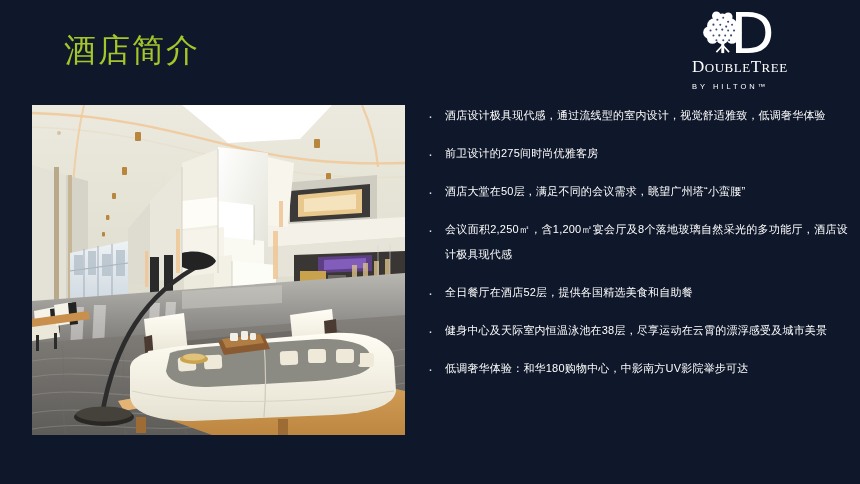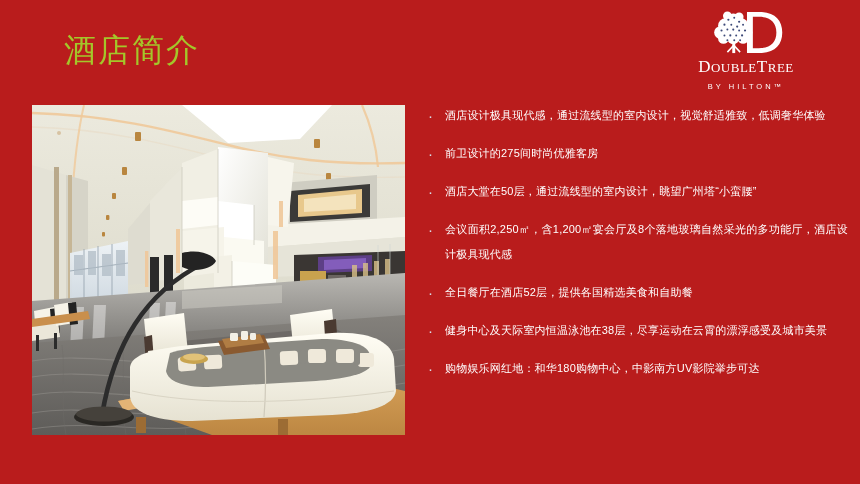--- a/index.html
+++ b/index.html
@@ -4,48 +4,48 @@
 <style>
   html, body {
     margin: 0;
     padding: 0;
     background: #0c1b52;
   }
   .slide {
     position: relative;
     width: 860px;
     height: 484px;
-    background: #b91c1c;
+    background: #0f172a;
     overflow: hidden;
     font-family: "Liberation Sans", "DejaVu Sans", sans-serif;
   }
 
   
   .slide-title {
     position: absolute;
     left: 64px;
     top: 28px;
     font-size: 32px;
     line-height: 44px;
     letter-spacing: 2px;
     color: #a4c62a;
     font-weight: 400;
     white-space: nowrap;
   }
 
   
   .logo {
     position: absolute;
-    right: 48px;
+    right: 36px;
     top: 8px;
     width: 132px;
     height: 84px;
     display: flex;
     flex-direction: column;
-    align-items: center;
+    align-items: flex-start;
     justify-content: flex-start;
   }
   .logo-mark { width: 86px; height: 50px; display:block; }
   .logo-word {
     color: #ffffff;
     font-family: "Liberation Serif", "DejaVu Serif", serif;
     font-size: 17px;
     letter-spacing: 0.5px;
     line-height: 18px;
     margin-top: 1px;
@@ -408,38 +408,38 @@
       <span class="bullet-text">酒店设计极具现代感，通过流线型的室内设计，视觉舒适雅致，低调奢华体验</span>
     </div>
 
     <div class="bullet">
       <span class="bullet-dot">·</span>
       <span class="bullet-text">前卫设计的275间时尚优雅客房</span>
     </div>
 
     <div class="bullet">
       <span class="bullet-dot">·</span>
-      <span class="bullet-text">酒店大堂在50层，通过流线型的室内设计，眺望广州塔“小蛮腰”</span>
+      <span class="bullet-text">酒店大堂在50层，满足不同的会议需求，眺望广州塔“小蛮腰”</span>
     </div>
 
     <div class="bullet">
       <span class="bullet-dot">·</span>
       <span class="bullet-text">会议面积2,250㎡，含1,200㎡宴会厅及8个落地玻璃自然采光的多功能厅，酒店设计极具现代感</span>
     </div>
 
     <div class="bullet">
       <span class="bullet-dot">·</span>
       <span class="bullet-text">全日餐厅在酒店52层，提供各国精选美食和自助餐</span>
     </div>
 
     <div class="bullet">
       <span class="bullet-dot">·</span>
       <span class="bullet-text">健身中心及天际室内恒温泳池在38层，尽享运动在云霄的漂浮感受及城市美景</span>
     </div>
 
     <div class="bullet">
       <span class="bullet-dot">·</span>
-      <span class="bullet-text">购物娱乐网红地：和华180购物中心，中影南方UV影院举步可达</span>
+      <span class="bullet-text">低调奢华体验：和华180购物中心，中影南方UV影院举步可达</span>
     </div>
 
   </div>
 
 </div>
 
 </body></html>

